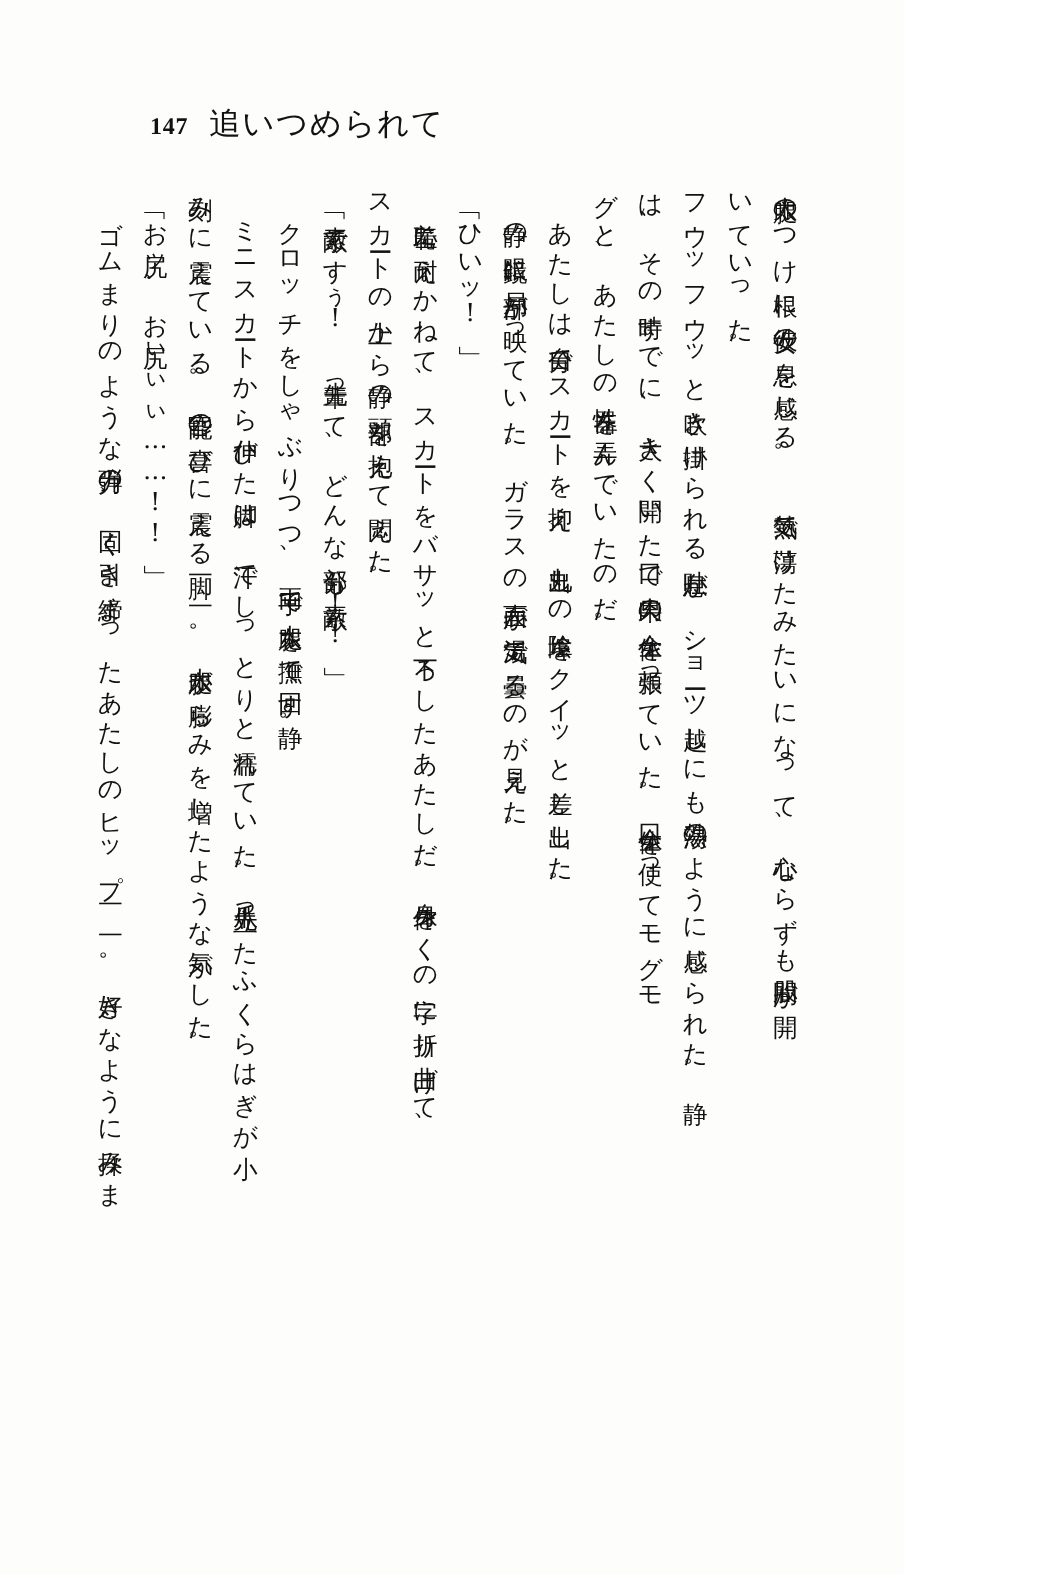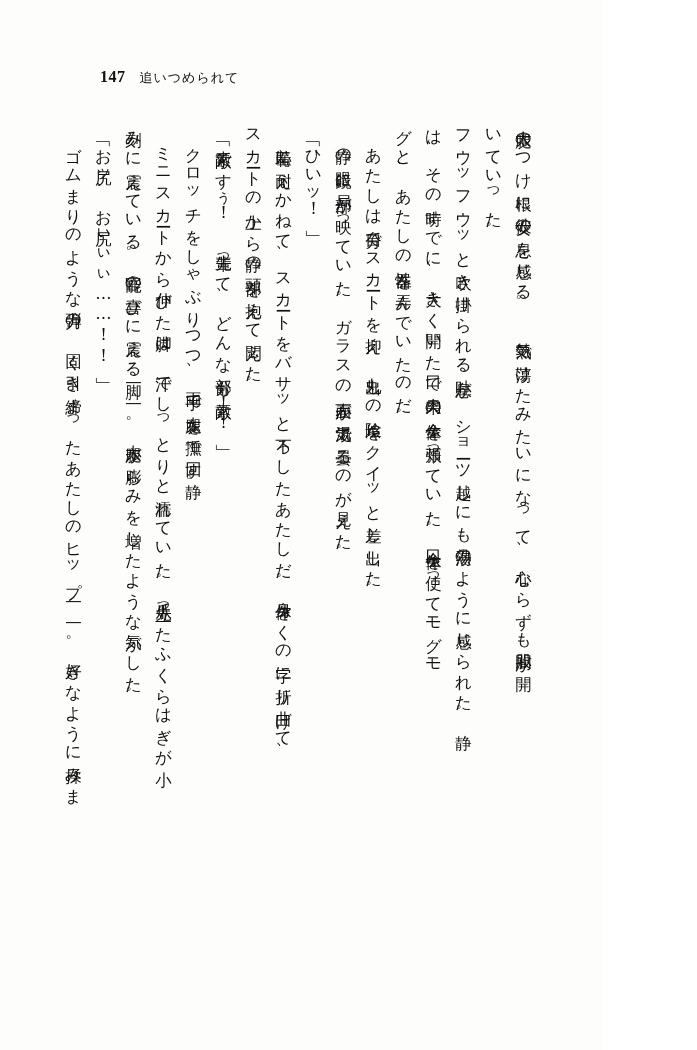--- a/index.html
+++ b/index.html
@@ -24,21 +24,21 @@
     align-items: baseline;
     gap: 14px;
   }
   .page-number {
     font-family: "Liberation Serif", "DejaVu Serif", serif;
     font-size: 16px;
     font-weight: bold;
     letter-spacing: 0.5px;
   }
   .header-title {
-    font-size: 13px;
+    font-size: 21px;
     letter-spacing: 1px;
   }
   .body-area {
     position: absolute;
     top: 118px;
     right: 72px;
     left: 86px;
     bottom: 56px;
     display: flex;
     flex-direction: row-reverse;

